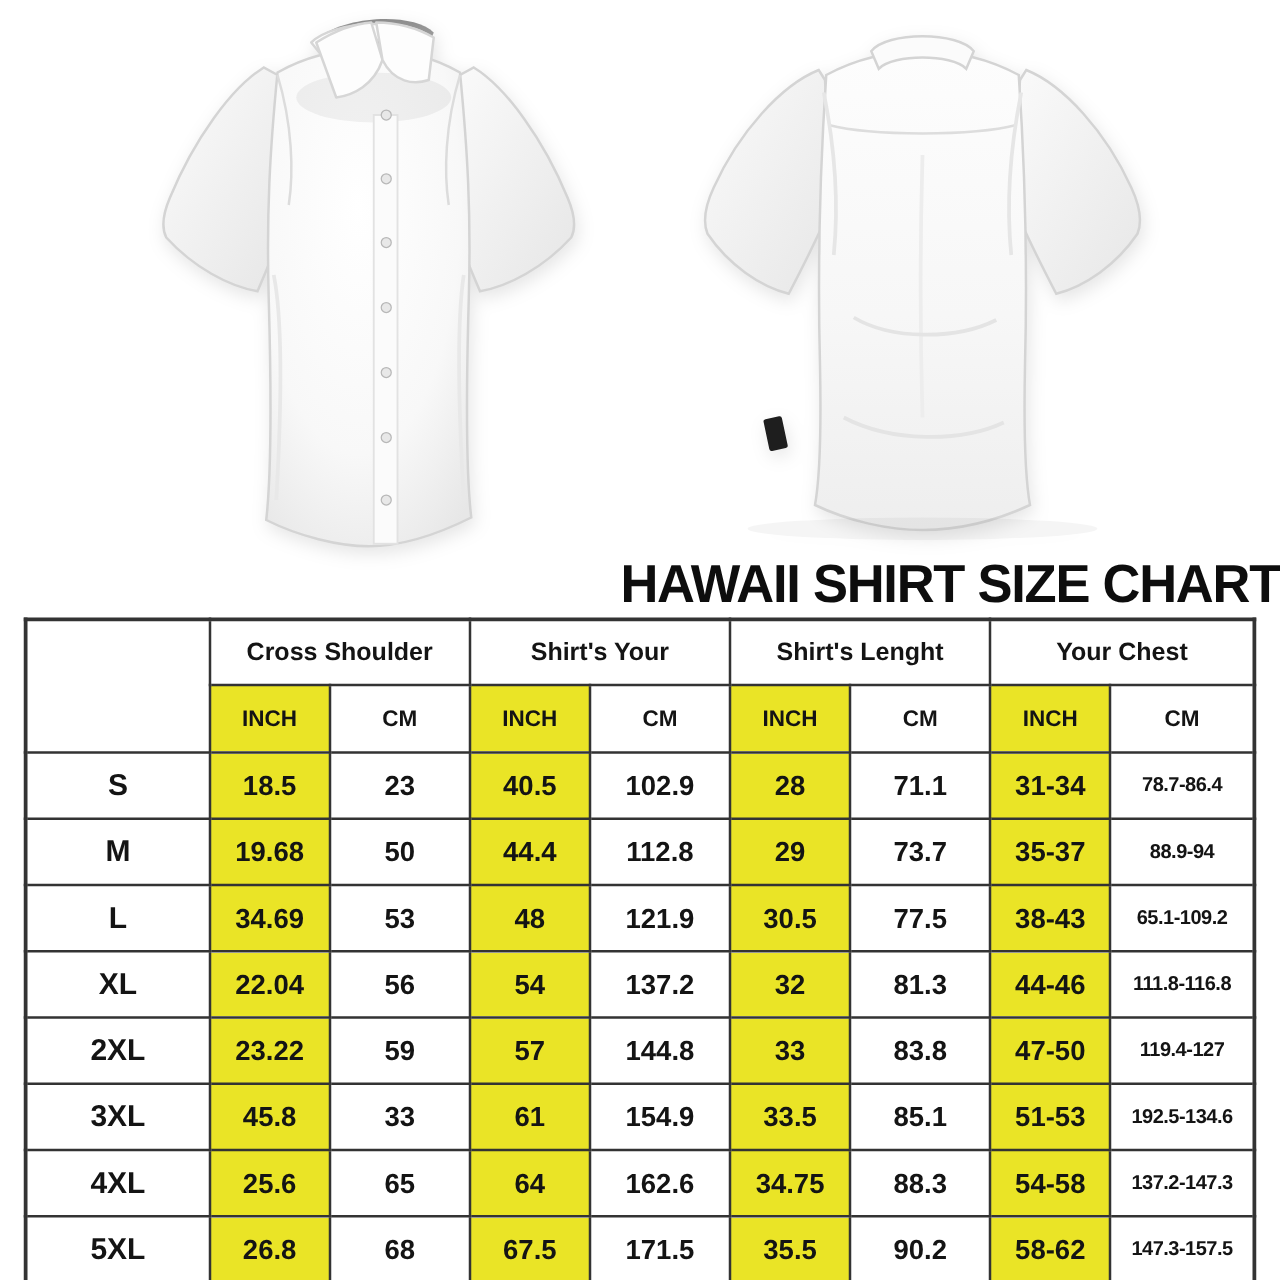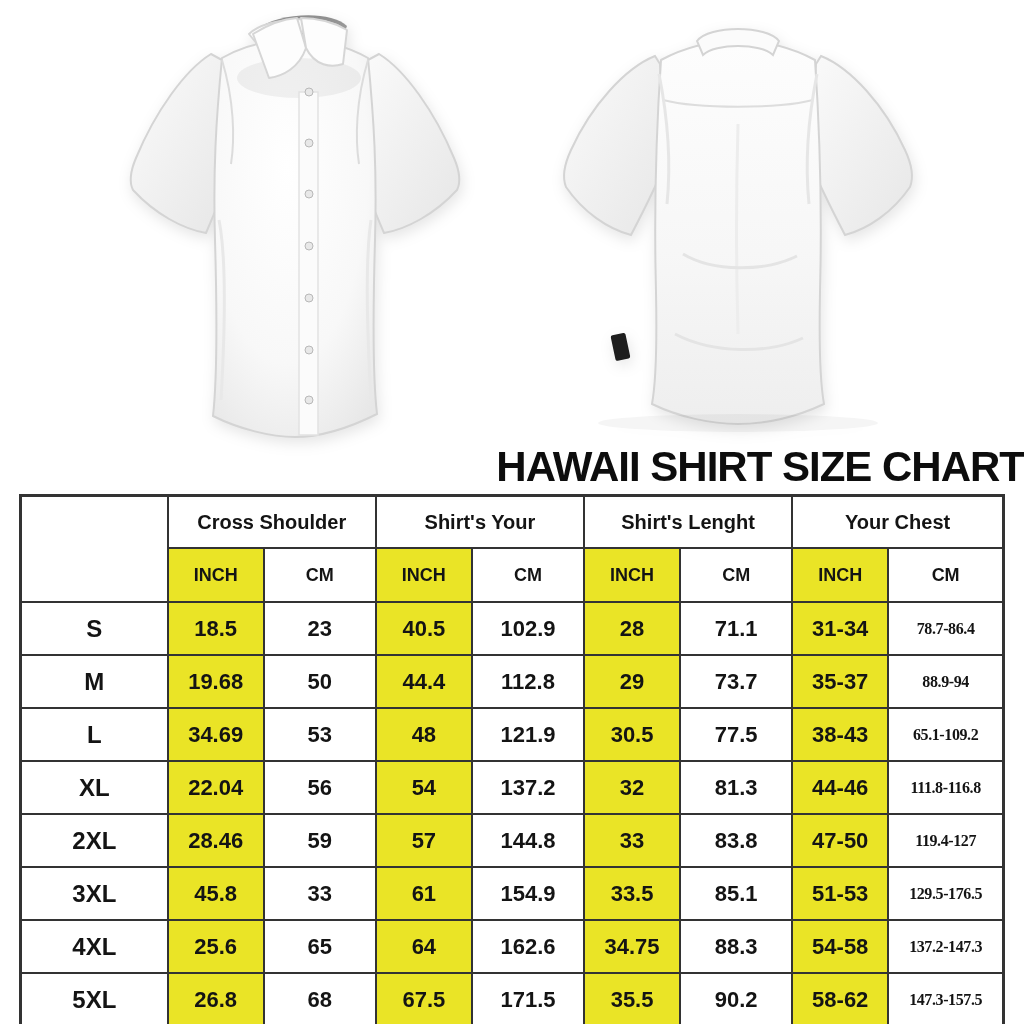--- a/index.html
+++ b/index.html
@@ -26,21 +26,21 @@
     border:2px solid var(--bd);
     text-align:center;vertical-align:middle;
     font-weight:bold;color:#141414;padding:0;overflow:hidden;
     background:#ffffff;
   }
   .size-chart tr.group-row th{font-size:20px;height:50px;}
   .size-chart tr.units-row th{font-size:18px;height:52px;}
   .size-chart tbody td{font-size:22px;height:51px;}
   .size-chart td.size{font-size:24px;}
   .size-chart .y{background:var(--hl);}
-  .size-chart td.small{font-size:16px;letter-spacing:-0.4px;font-family:Liberation Serif, serif;}
+  .size-chart td.small{font-size:16px;letter-spacing:-0.4px;}
 </style>
 </head>
 <body style="--hl: #eae426; --bd: #333333;">
 
 <svg id="shirt-front" class="shirt" width="375" height="450" viewBox="0 0 375 450" aria-hidden="true">
   <defs>
     <radialGradient id="gF" cx="45%" cy="32%" r="80%">
       <stop offset="0%" stop-color="#ffffff"></stop>
       <stop offset="62%" stop-color="#f8f8f8"></stop>
       <stop offset="100%" stop-color="#e7e7e7"></stop>
@@ -200,39 +200,39 @@
       <td>56</td>
       <td class="y">54</td>
       <td>137.2</td>
       <td class="y">32</td>
       <td>81.3</td>
       <td class="y">44-46</td>
       <td class="small">111.8-116.8</td>
     </tr>
     <tr>
       <td class="size">2XL</td>
-      <td class="y">28.46</td>
+      <td class="y">23.22</td>
       <td>59</td>
       <td class="y">57</td>
       <td>144.8</td>
       <td class="y">33</td>
       <td>83.8</td>
       <td class="y">47-50</td>
       <td class="small">119.4-127</td>
     </tr>
     <tr>
       <td class="size">3XL</td>
       <td class="y">45.8</td>
       <td>33</td>
       <td class="y">61</td>
       <td>154.9</td>
       <td class="y">33.5</td>
       <td>85.1</td>
       <td class="y">51-53</td>
-      <td class="small">129.5-176.5</td>
+      <td class="small">192.5-134.6</td>
     </tr>
     <tr>
       <td class="size">4XL</td>
       <td class="y">25.6</td>
       <td>65</td>
       <td class="y">64</td>
       <td>162.6</td>
       <td class="y">34.75</td>
       <td>88.3</td>
       <td class="y">54-58</td>

